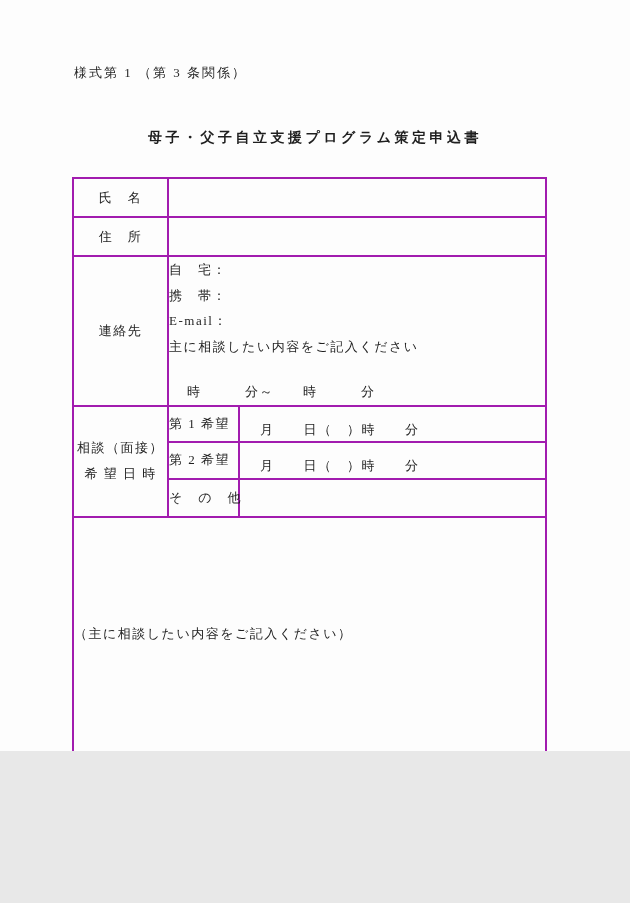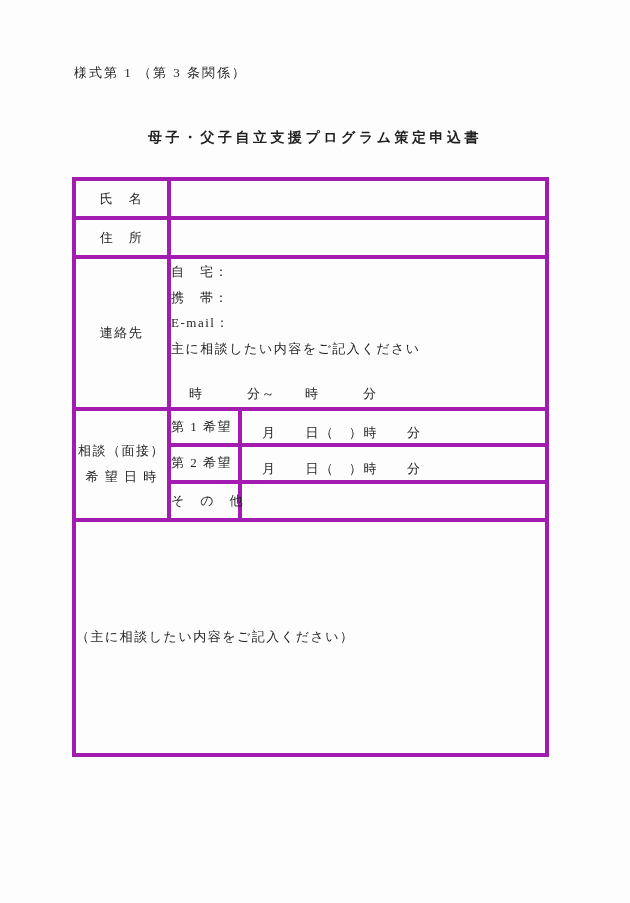--- a/index.html
+++ b/index.html
@@ -3,21 +3,21 @@
 <meta charset="utf-8">
 <style>
   html, body {
     margin: 0;
     padding: 0;
     background: #e8e8e8;
   }
   .page {
     position: relative;
     width: 630px;
-    height: 903px;
+    height: 751px;
     margin: 0 auto;
     background: #fdfdfd;
     color: #1f1f1f;
     font-family: "Liberation Serif", "DejaVu Serif", serif;
     font-size: 13px;
     overflow: hidden;
   }
   .form-id {
     margin: 0;
     padding: 64px 0 0 74px;
@@ -43,21 +43,21 @@
     line-height: 18px;
   }
   table.app-table {
     border-collapse: collapse;
     table-layout: fixed;
     width: 473px;
     margin: 30px 0 0 72px;
     border: 1.5px solid #3d3d3d;
   }
   table.app-table td, table.app-table th {
-    border: 4px solid #a21caf;
+    border: 2px solid #a21caf;
     padding: 0;
     font-weight: normal;
     font-size: 13px;
     letter-spacing: 1.5px;
     vertical-align: middle;
   }
   col.c-label { width: 95px; }
   col.c-sub   { width: 71px; }
   col.c-val   { width: 307px; }
 

